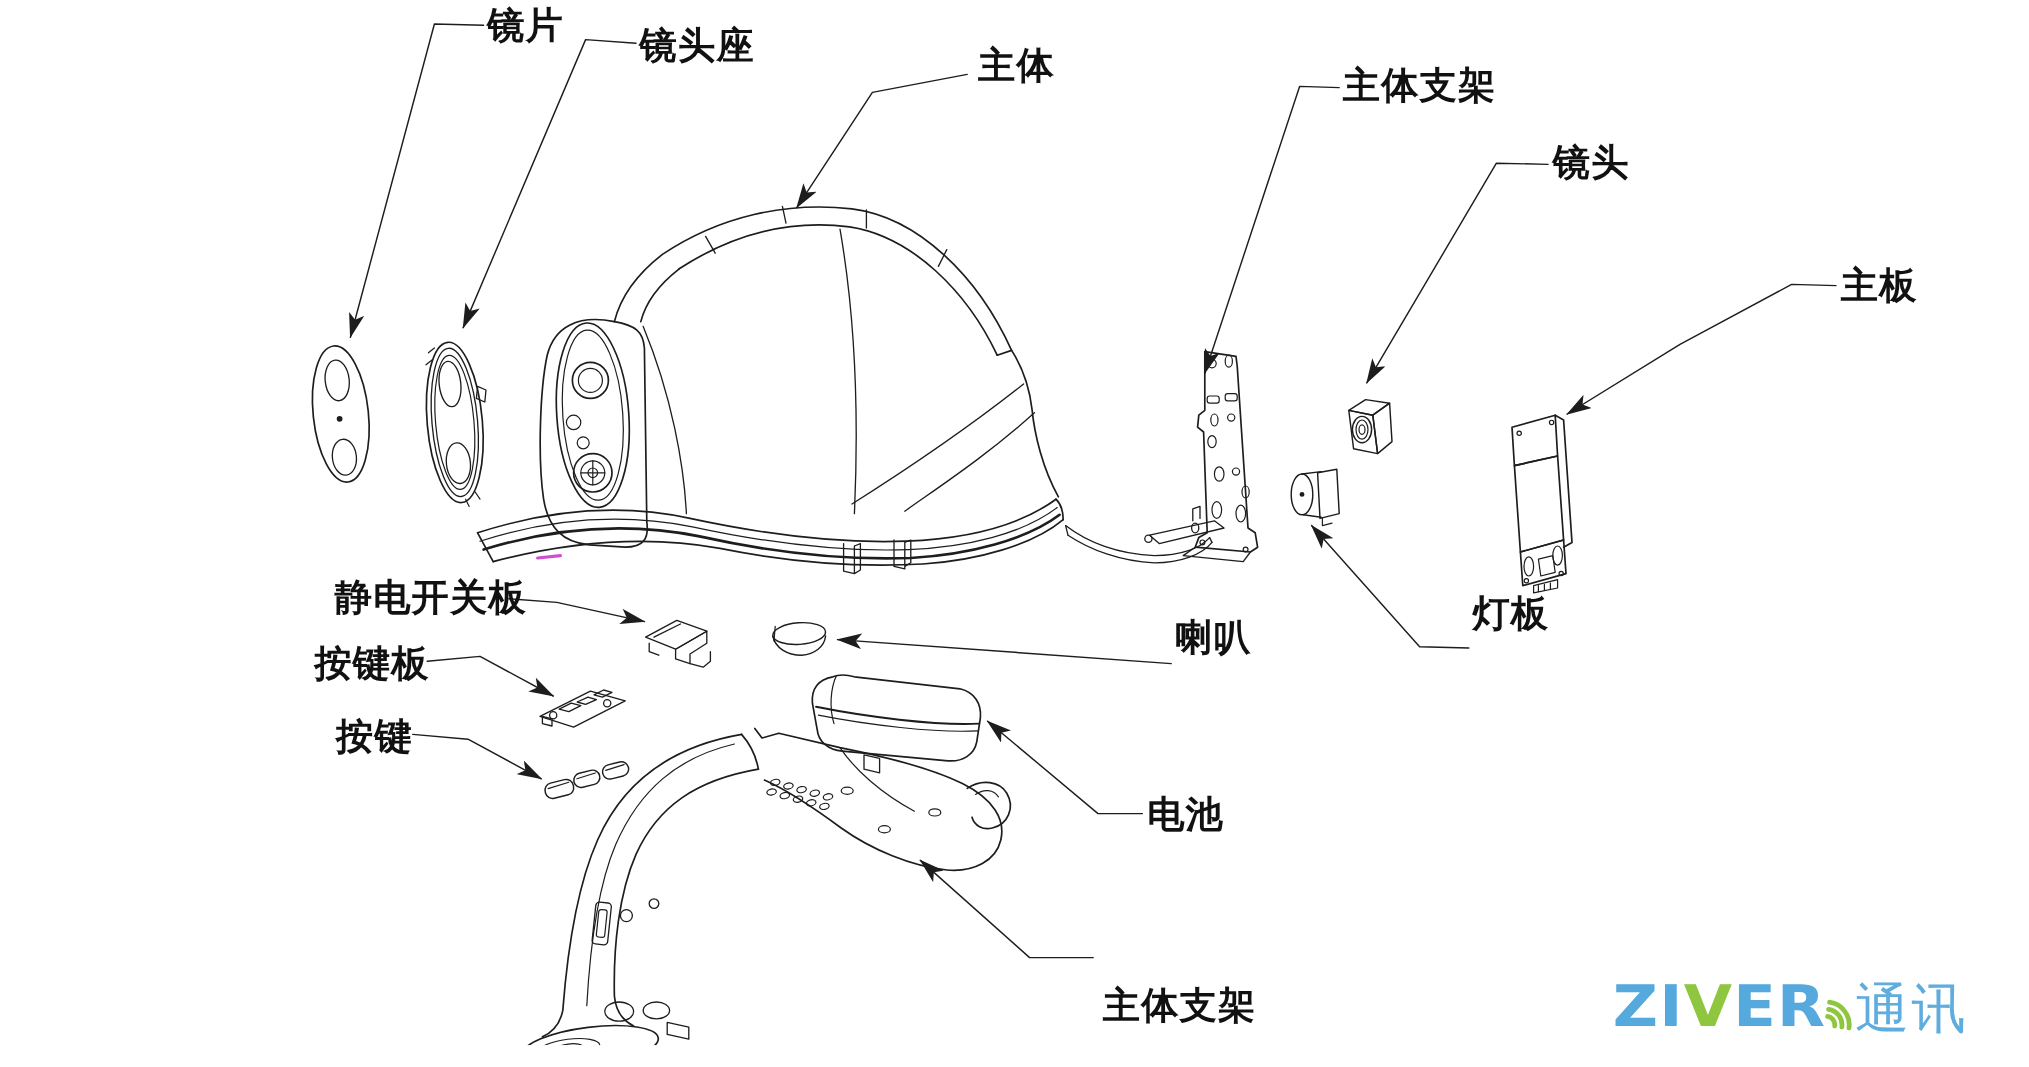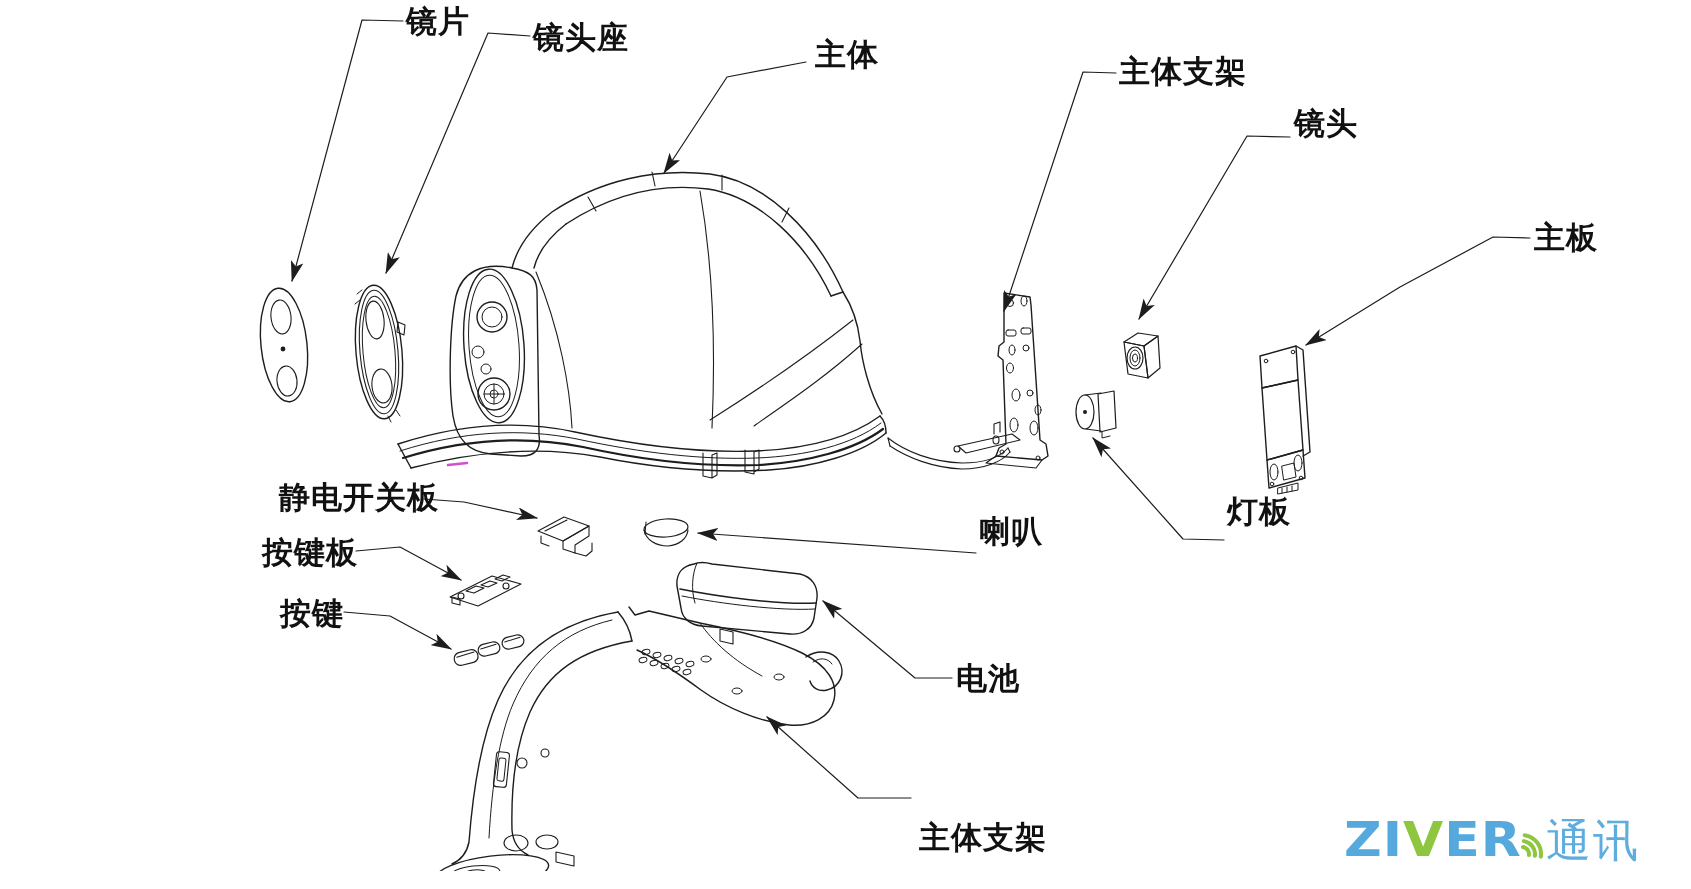--- a/index.html
+++ b/index.html
@@ -276,21 +276,21 @@
       <path marker-end="url(#arr)" d="M1224,540 L1183,539 L1093,438"></path>
       <path marker-end="url(#arr)" d="M952,678 L915,678 L823,601"></path>
       <path marker-end="url(#arr)" d="M911,798 L858,798 L767,717"></path>
     </g>
   </svg>
 
   <div class="part-label" style="left:406px;top:6px">镜片</div>
   <div class="part-label" style="left:533px;top:22px">镜头座</div>
   <div class="part-label" style="left:815px;top:39px">主体</div>
   <div class="part-label" style="left:1119px;top:56px">主体支架</div>
-  <div class="part-label" style="left:1294px;top:108px">镜头</div>
+  <div class="part-label" style="left:1294px;top:120px">镜头</div>
   <div class="part-label" style="left:1534px;top:222px">主板</div>
   <div class="part-label" style="left:279px;top:482px">静电开关板</div>
   <div class="part-label" style="left:262px;top:537px">按键板</div>
   <div class="part-label" style="left:280px;top:598px">按键</div>
   <div class="part-label" style="left:979px;top:516px">喇叭</div>
   <div class="part-label" style="left:1227px;top:496px">灯板</div>
   <div class="part-label" style="left:956px;top:663px">电池</div>
   <div class="part-label" style="left:919px;top:822px">主体支架</div>
 
   <div class="logo">

